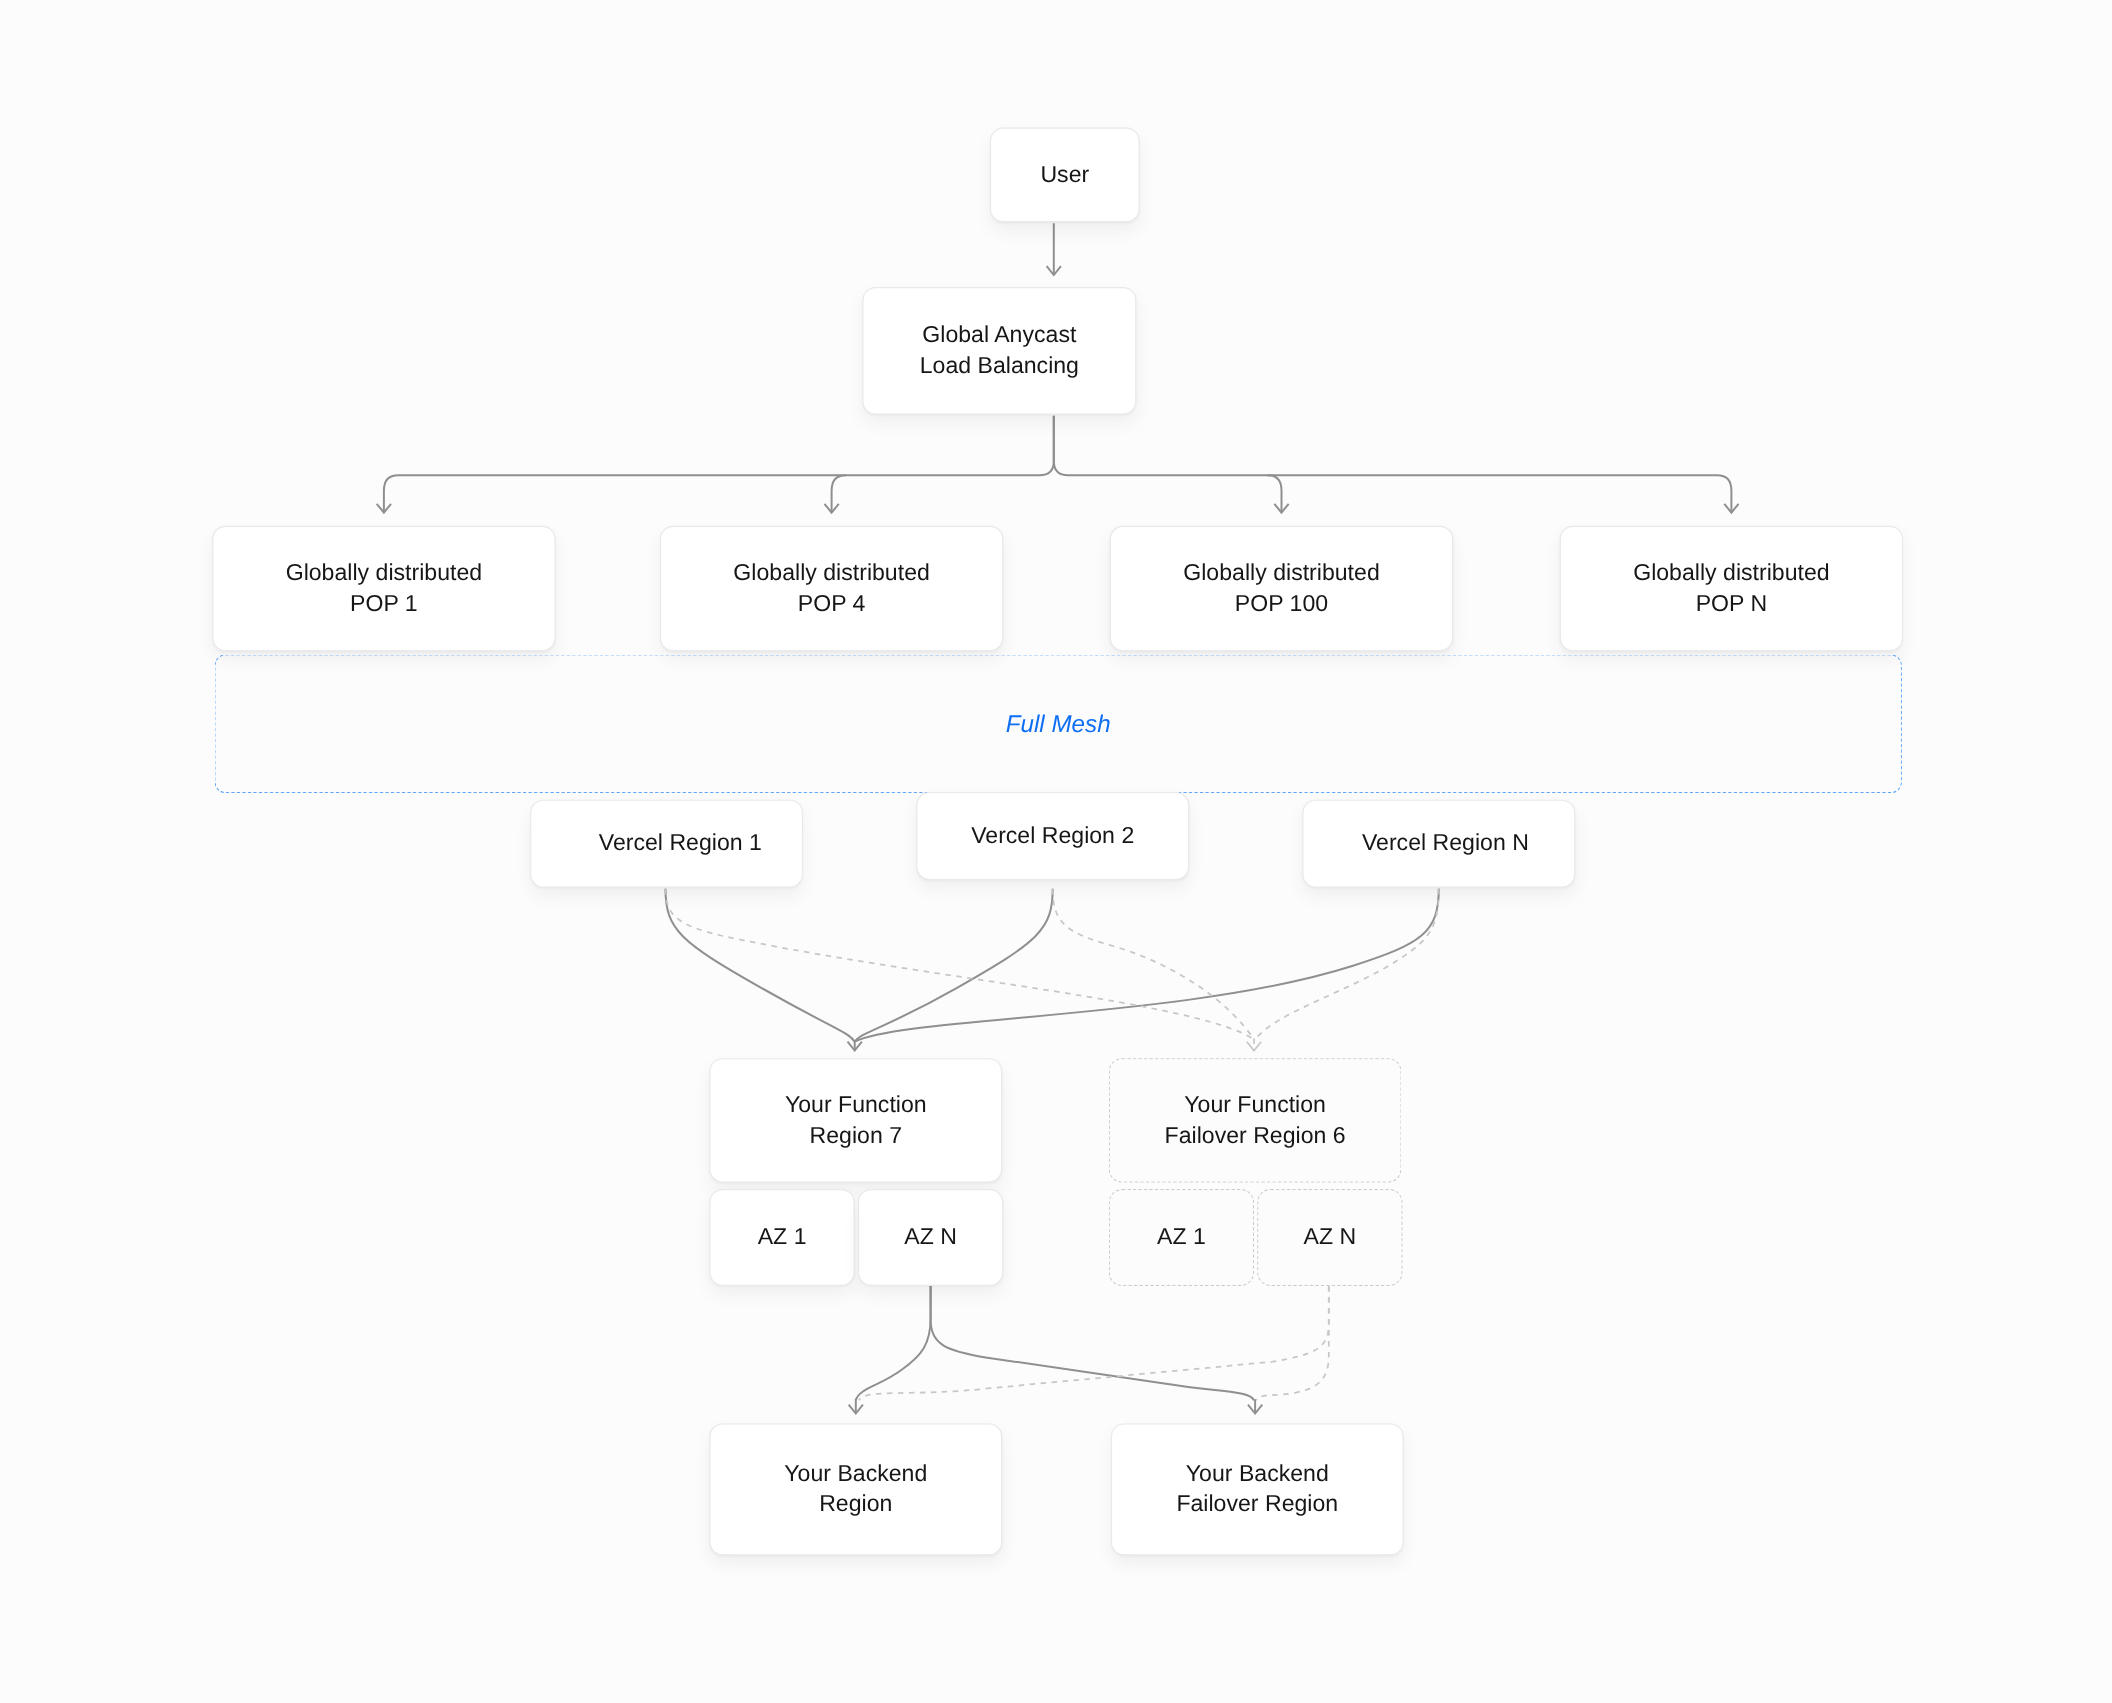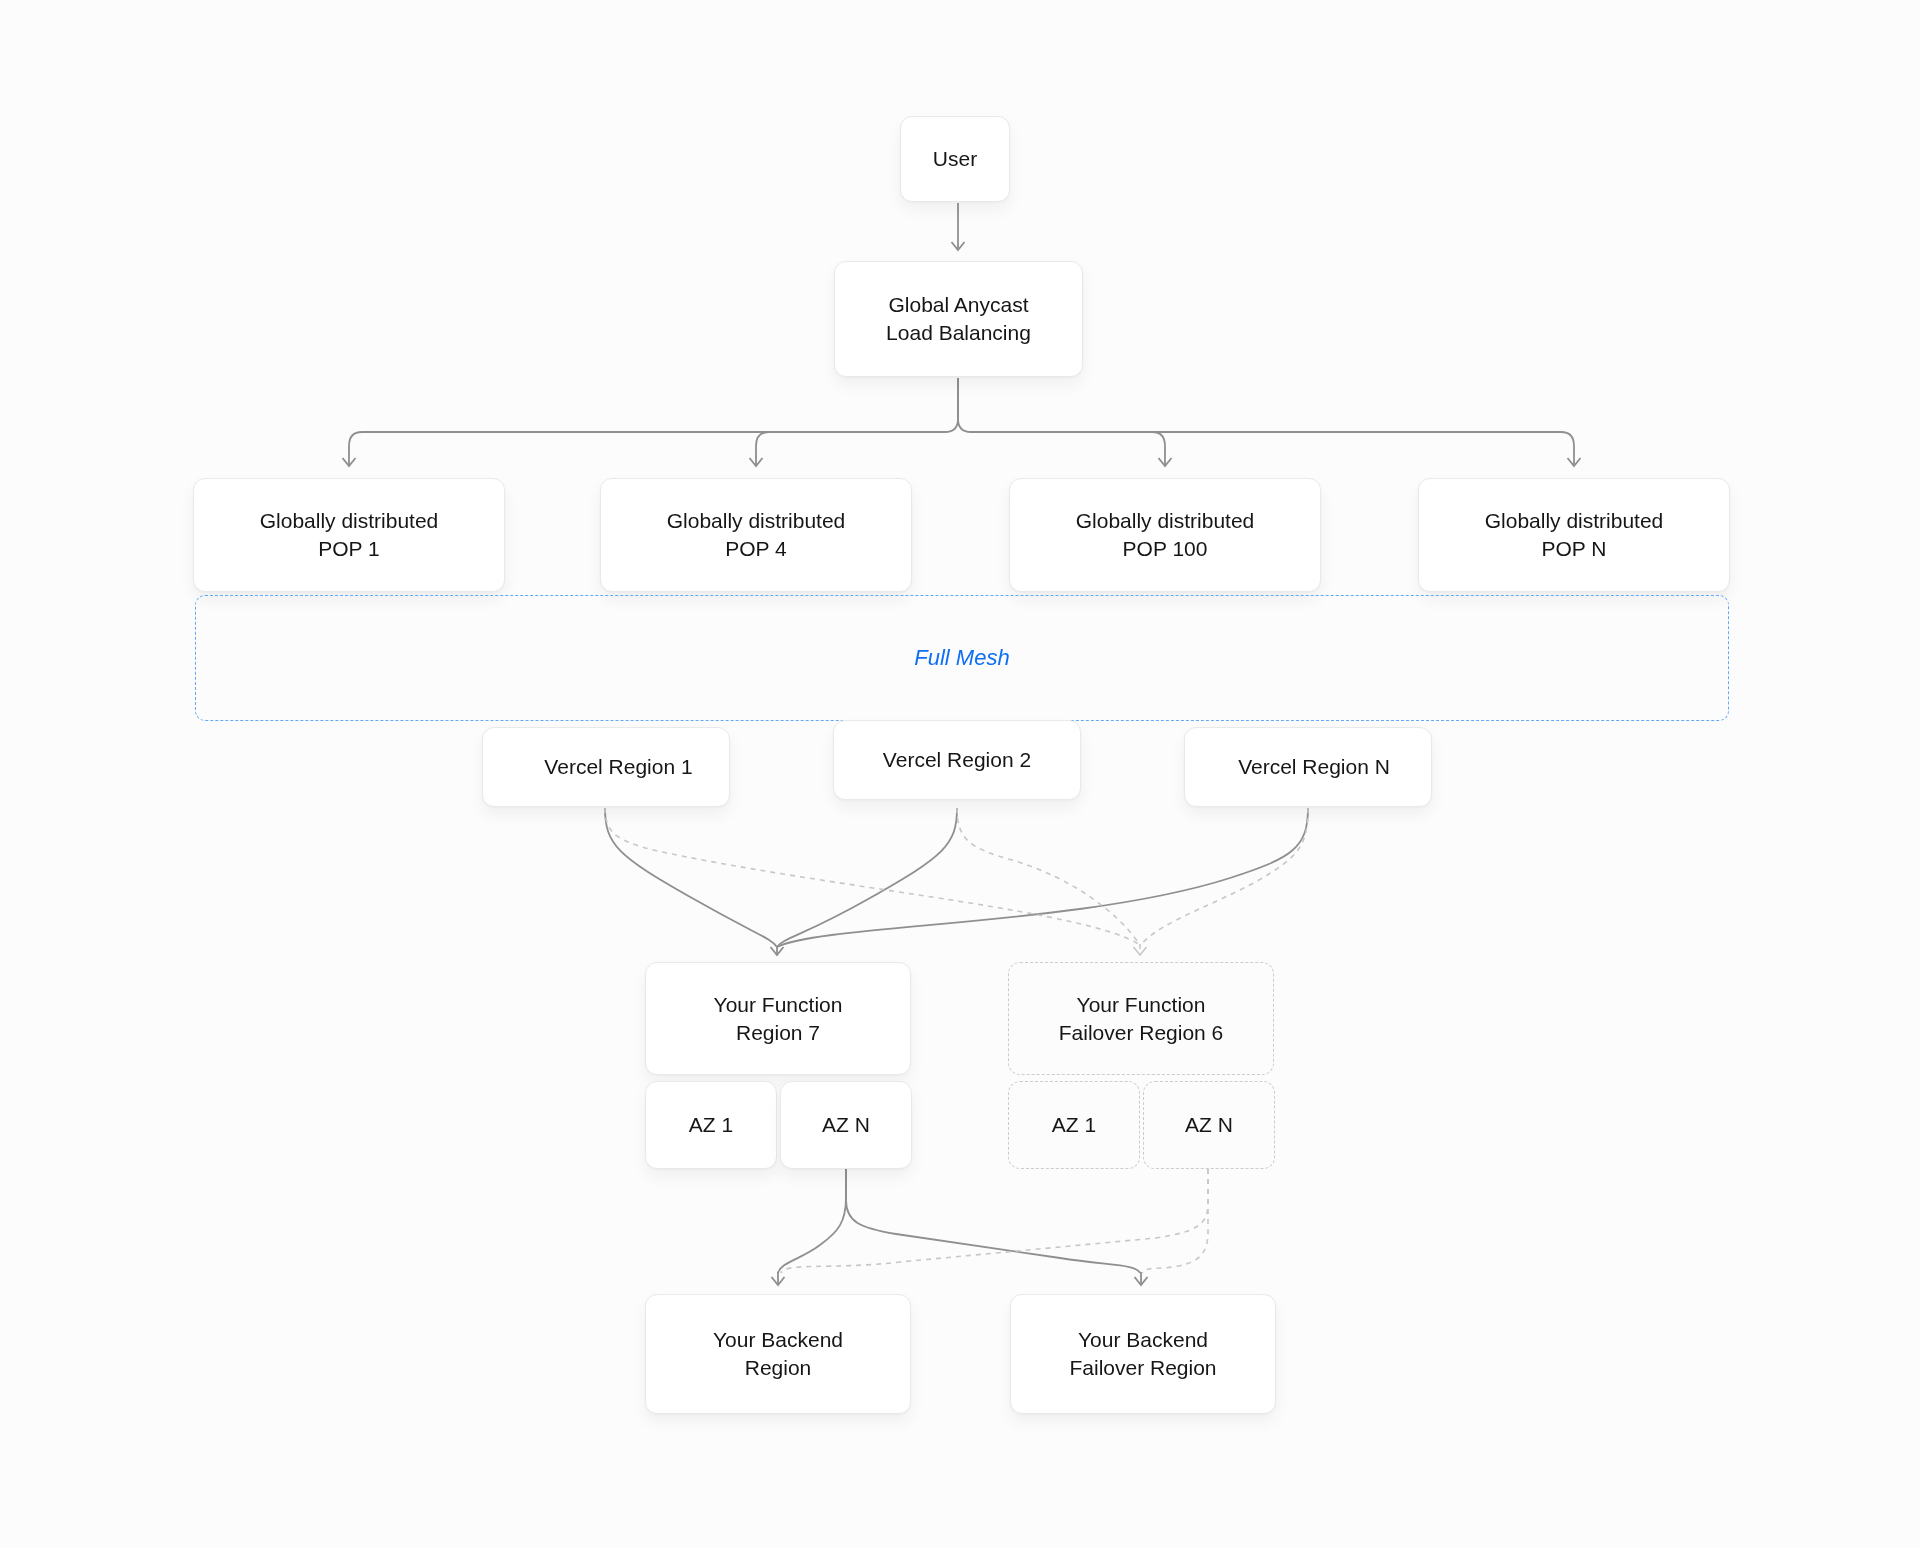--- a/index.html
+++ b/index.html
@@ -116,25 +116,25 @@
 
     <path class="edge" d="M846,1169 L846,1198 C846,1222 838,1232 820,1245 C800,1260 781,1262 778,1273"></path>
     <path class="edge" d="M846,1169 L846,1200 C846,1222 860,1228 896,1234 L1060,1258 C1110,1266 1136,1264 1140,1273"></path>
 
     <path class="edge-muted" d="M1208,1169 L1208,1204 C1208,1226 1194,1232 1156,1238 L900,1262 C830,1270 786,1262 781,1273"></path>
     <path class="edge-muted" d="M1208,1169 L1208,1232 C1208,1254 1198,1262 1178,1266 C1160,1270 1146,1266 1142,1273"></path>
     <path class="edge" d="M778,1272 L778,1285" marker-end="url(#arw-dark)"></path>
     <path class="edge" d="M1141,1272 L1141,1285" marker-end="url(#arw-dark)"></path>
   </svg>
 
-  <div class="node" style="left:900px;top:116px;width:110px;height:86px;">
+  <div class="node" style="left:900px;top:116px;width:136px;height:86px;">
     <span>User</span>
   </div>
 
-  <div class="node" style="left:834px;top:261px;width:249px;height:116px;">
+  <div class="node" style="left:784px;top:261px;width:249px;height:116px;">
     <span>Global Anycast</span>
     <span>Load Balancing</span>
   </div>
 
   <div class="node" style="left:193px;top:478px;width:312px;height:114px;">
     <span>Globally distributed</span>
     <span>POP 1</span>
   </div>
 
   <div class="node" style="left:600px;top:478px;width:312px;height:114px;">

